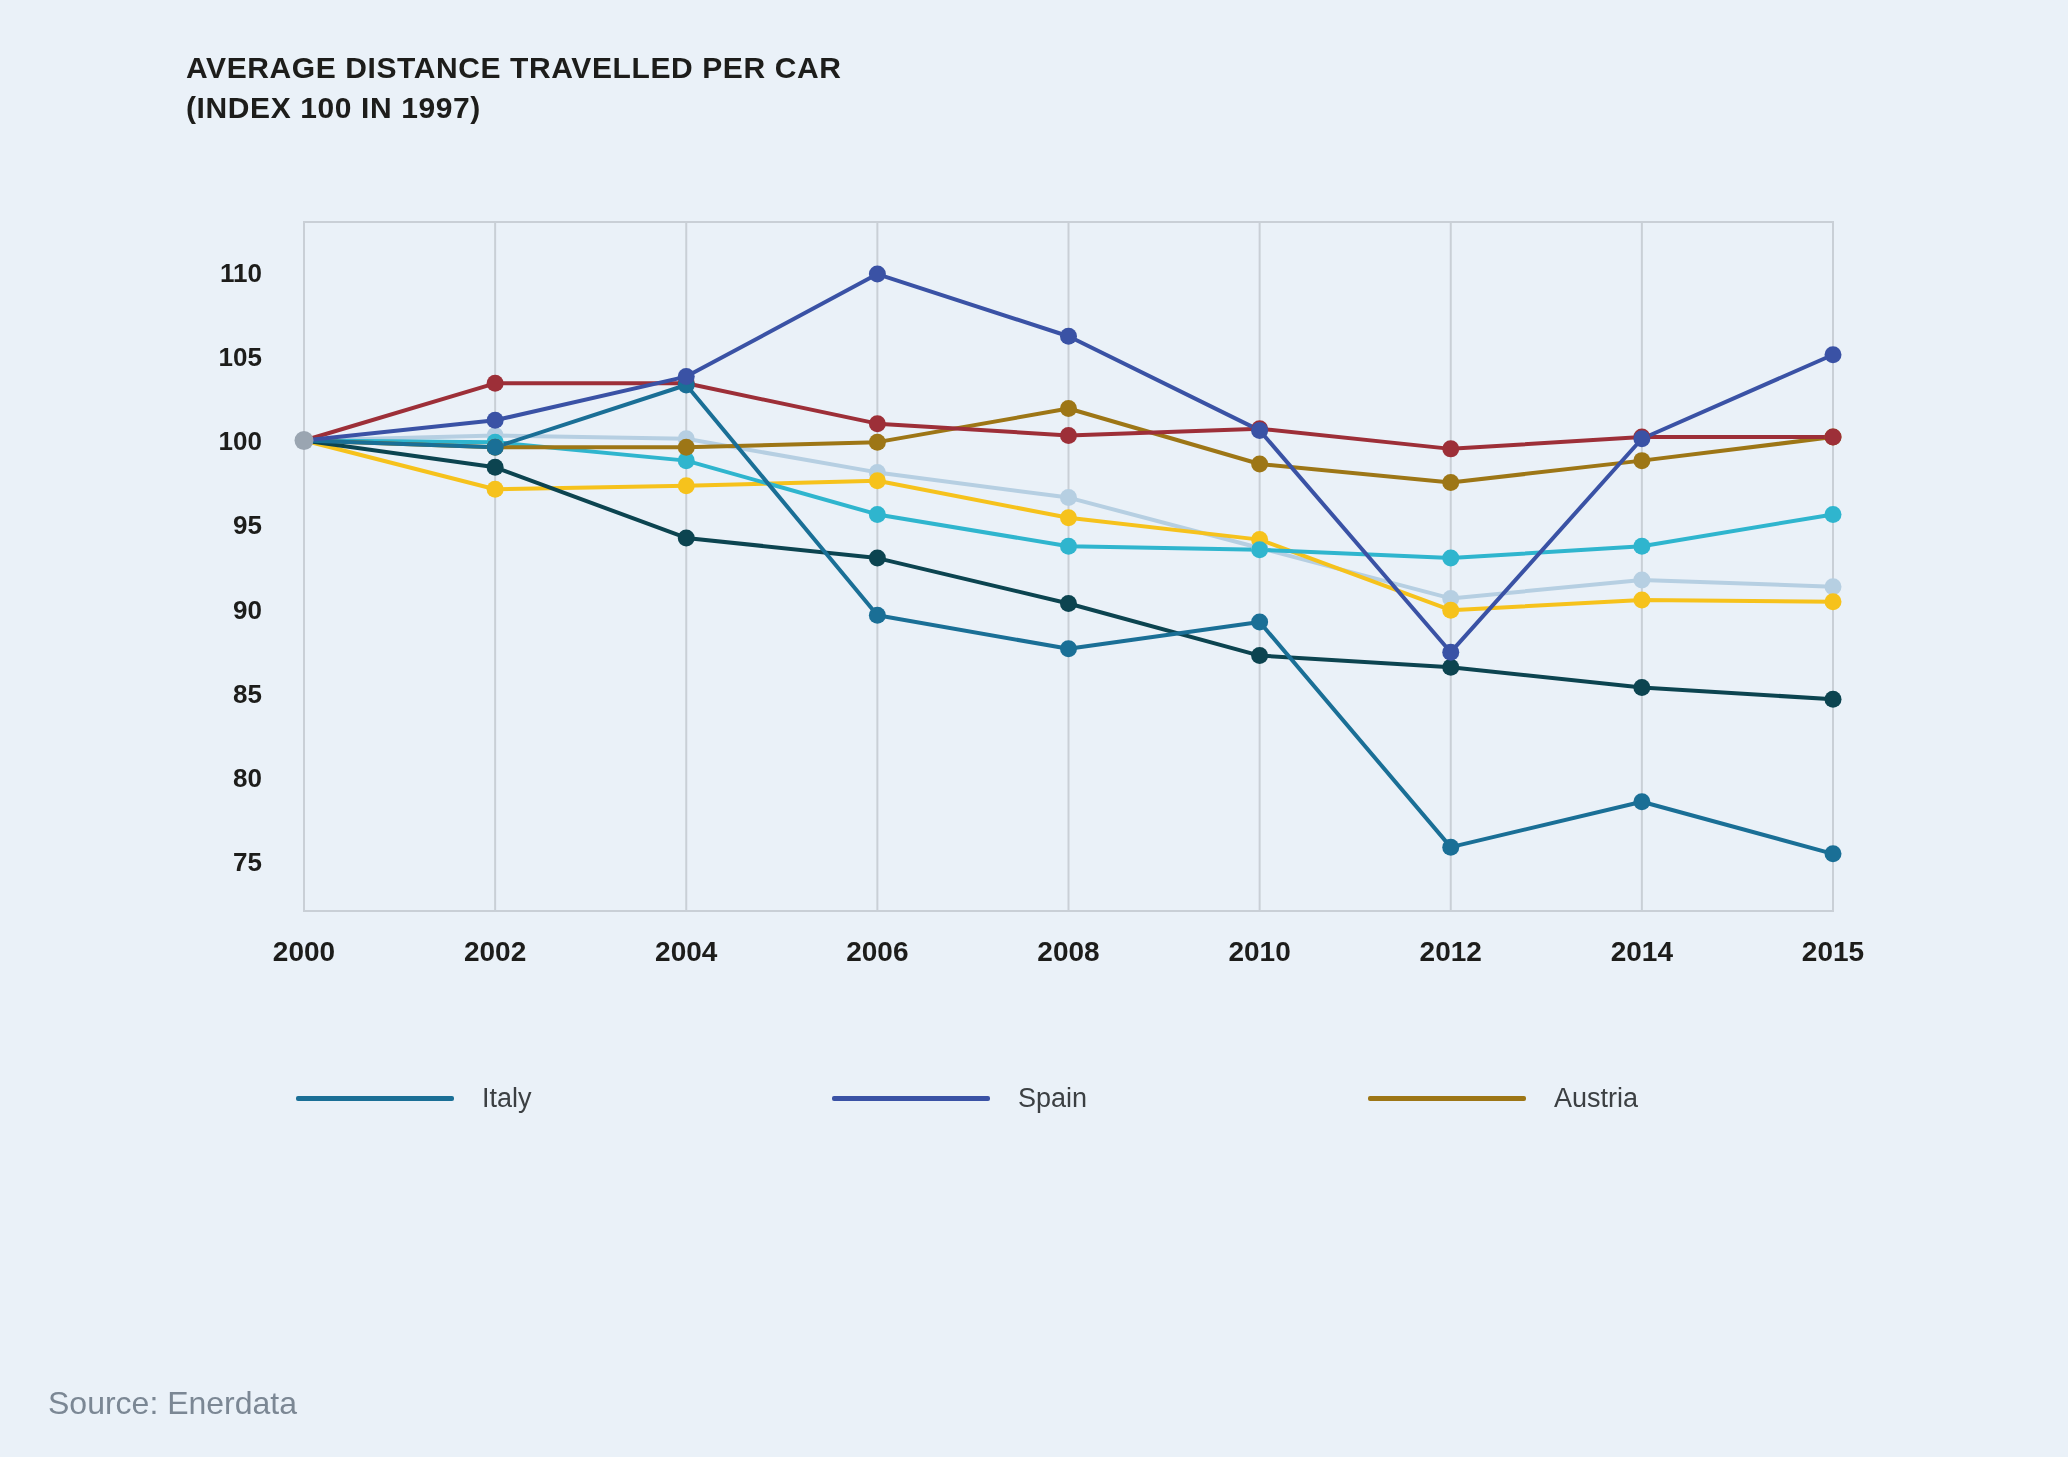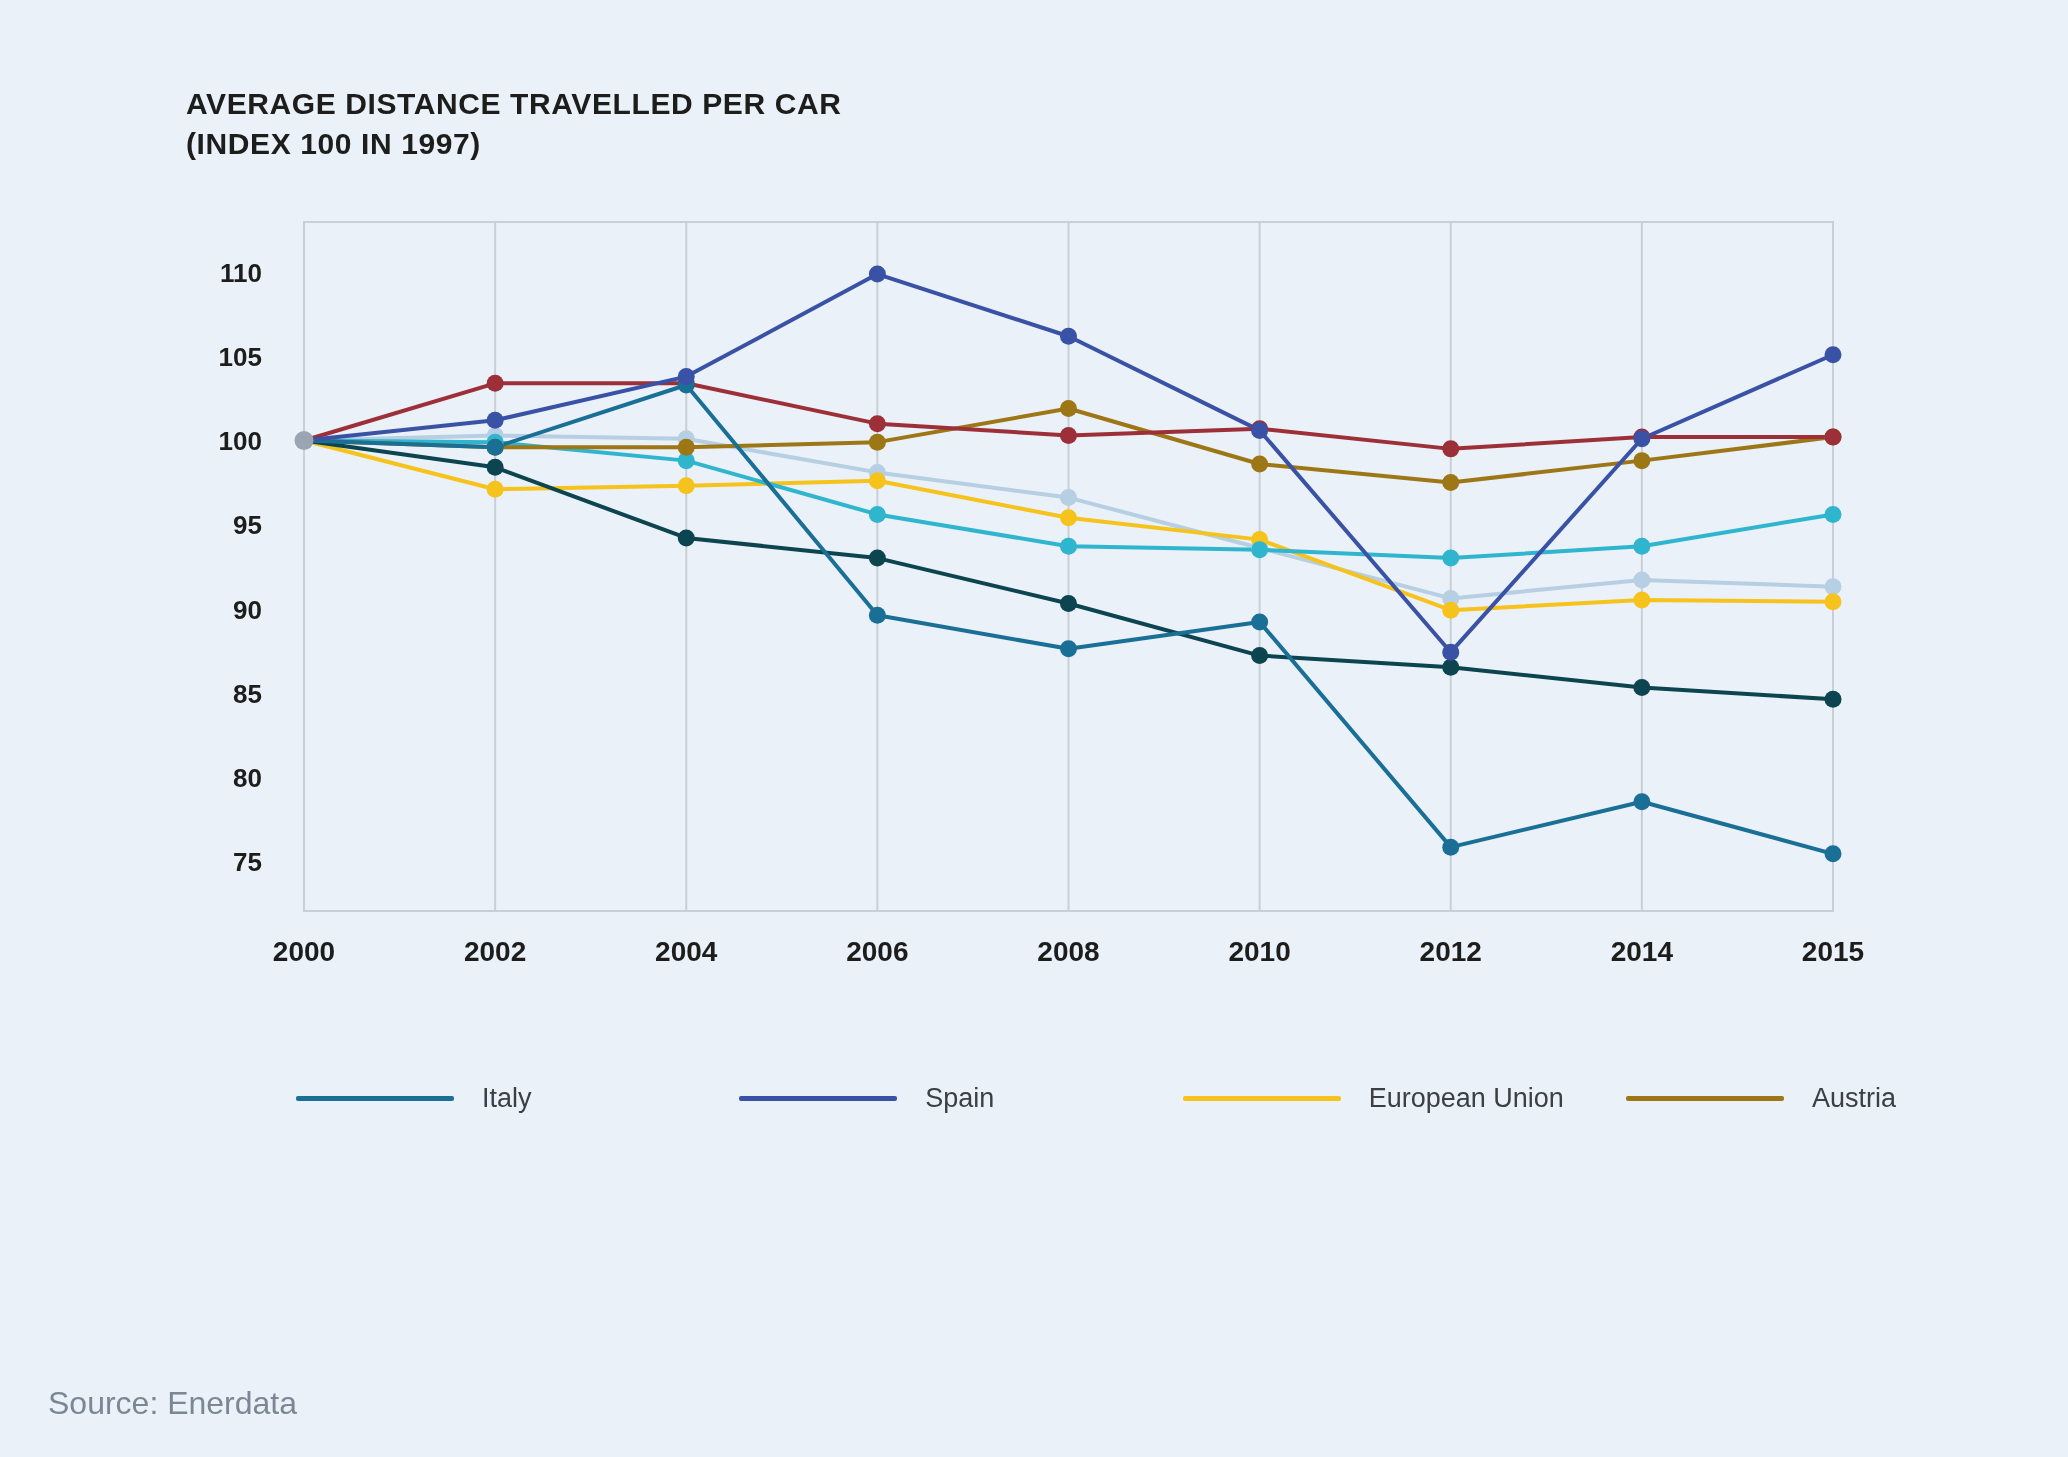--- a/index.html
+++ b/index.html
@@ -20,21 +20,20 @@
   }
   .title-block {
     position: absolute;
     left: 186px;
     top: 48px;
     color: #1d1d1b;
     font-weight: bold;
     font-size: 30px;
     letter-spacing: 0.6px;
     line-height: 1.33;
-    margin-top: 36px;
   }
   .title-line { display: block; white-space: nowrap; }
 
   .plot-wrap {
     position: absolute;
     left: 0;
     top: 0;
     width: 2068px;
     height: 1457px;
   }
@@ -214,23 +213,19 @@
   <div class="legend" id="legend">
       <div class="legend-item">
         <span class="legend-swatch" style="background: rgb(26, 111, 150);"></span>
         <span class="legend-label">Italy</span>
       </div>
       <div class="legend-item">
         <span class="legend-swatch" style="background: rgb(58, 82, 165);"></span>
         <span class="legend-label">Spain</span>
       </div>
       <div class="legend-item">
-        <span class="legend-swatch" style="background: rgb(246, 194, 28);"></span>
-        <span class="legend-label">European Union</span>
-      </div>
-      <div class="legend-item">
         <span class="legend-swatch" style="background: rgb(157, 118, 22);"></span>
         <span class="legend-label">Austria</span>
       </div>
     </div>
 
   <div class="source">Source: Enerdata</div>
 </div>
 
 </body></html>

